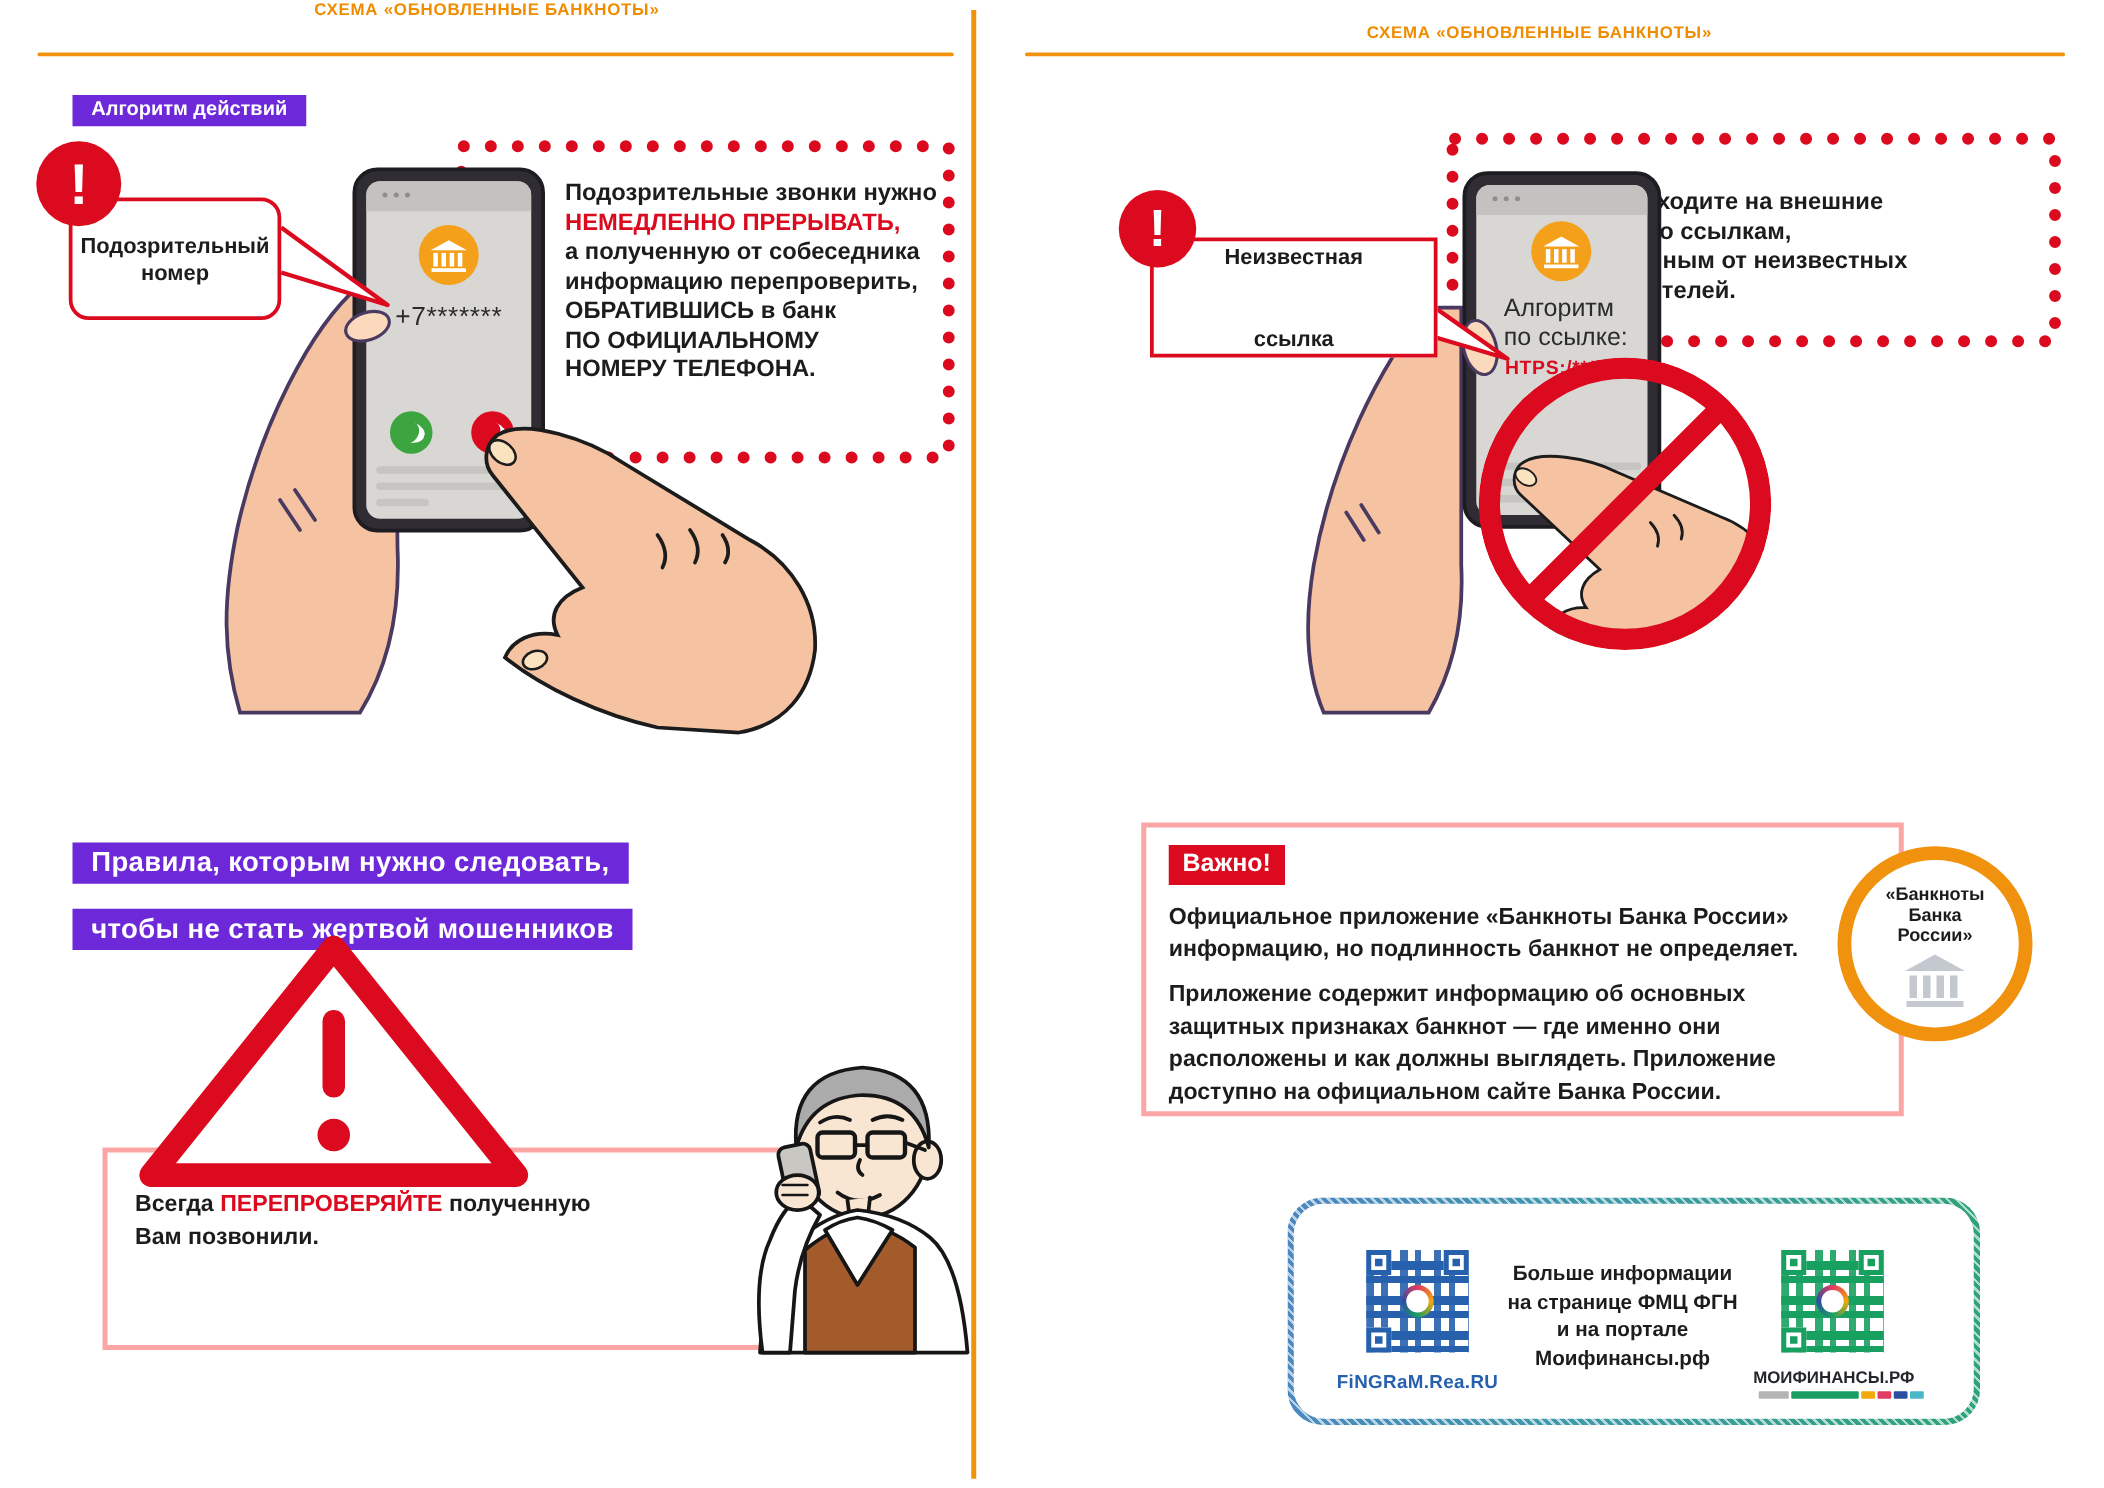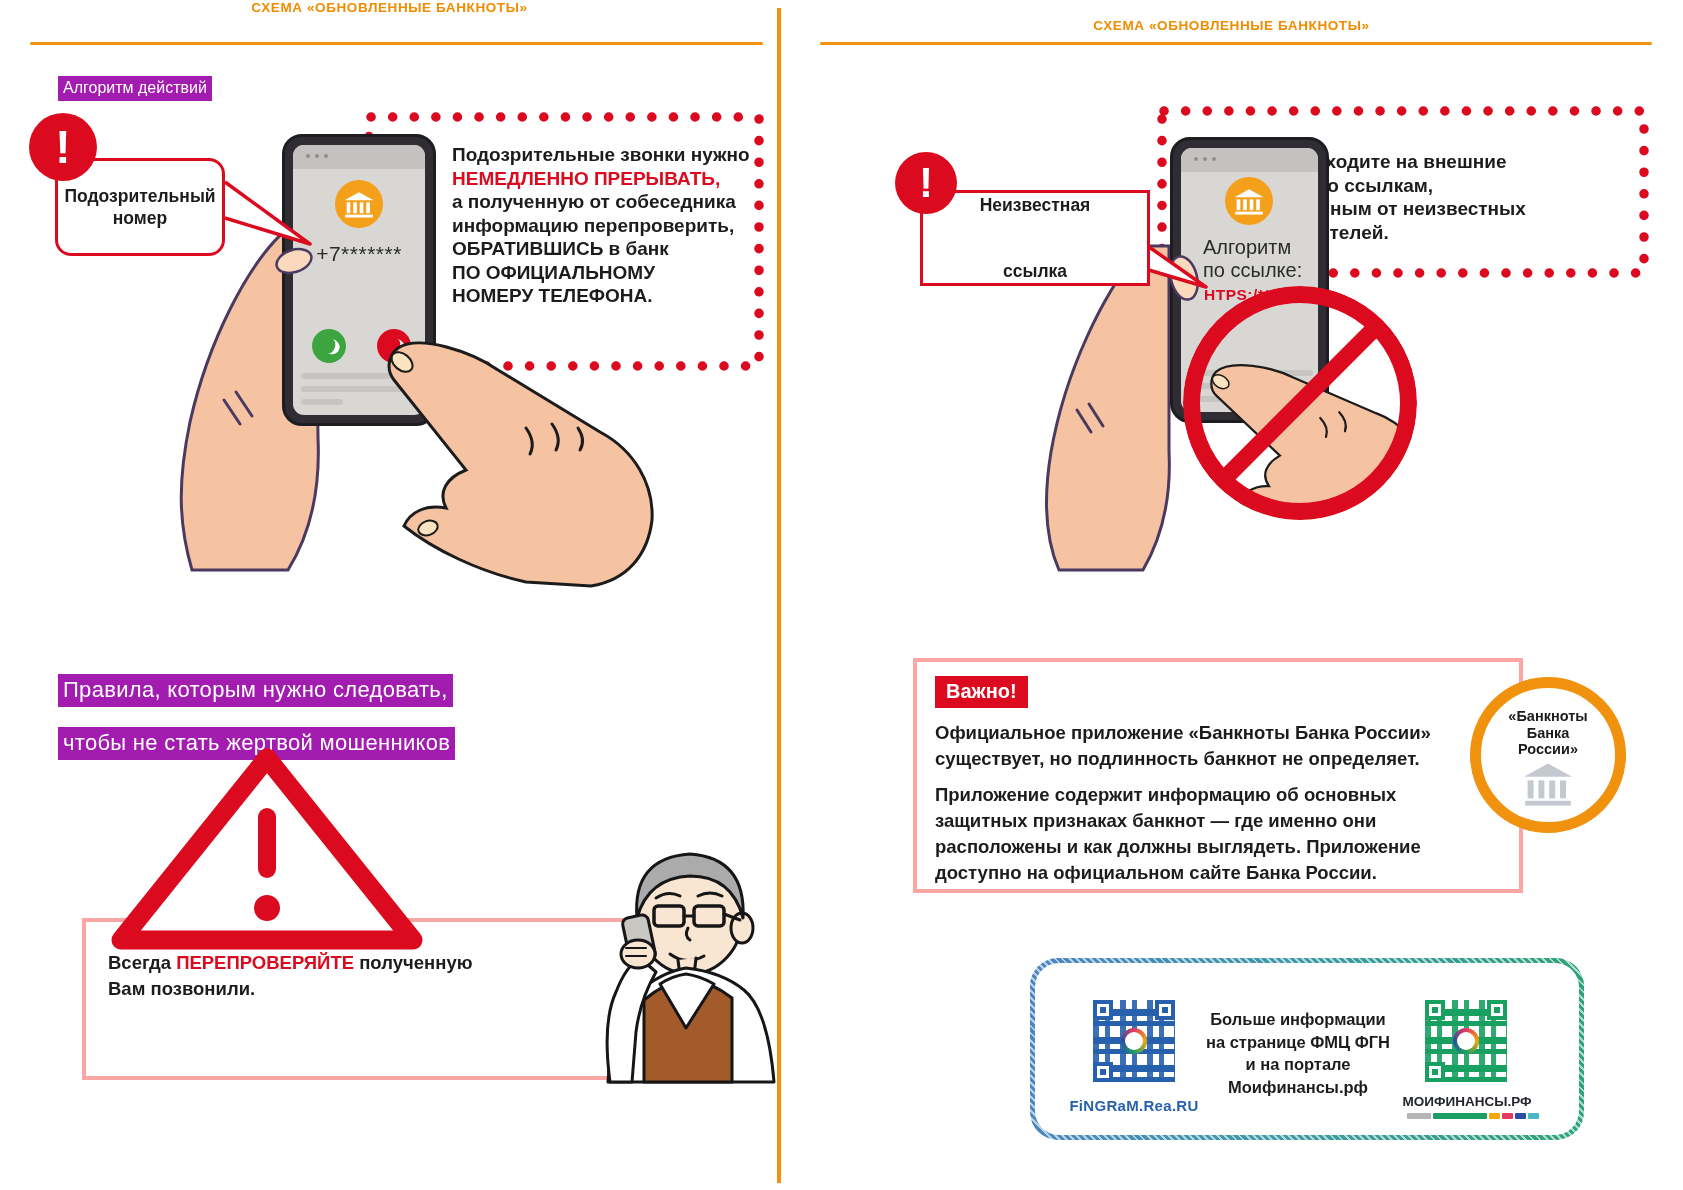--- a/index.html
+++ b/index.html
@@ -4,21 +4,21 @@
 <style>
   html,body{margin:0;padding:0;background:#fff;}
   .canvas{position:relative;width:1683px;height:1190px;background:#fff;overflow:hidden;
           font-family:"Liberation Sans",sans-serif;color:#1c1c1c;}
   .abs{position:absolute;}
   
   .hdr{font-size:13.5px;font-weight:bold;letter-spacing:.6px;color:#F08C00;text-align:center;}
   .hrline{height:3px;background:#F0920E;border-radius:2px;}
   .divider{width:4px;background:#F0920E;}
   
-  .olabel{display:inline-block;background:#a21caf;color:#fff;font-weight:normal;padding:3px 5px 4px;}
+  .olabel{display:inline-block;background:#6d28d9;color:#fff;font-weight:bold;padding:3px 15px 4px;}
   .lbl-big{font-size:16px;}
   .lbl-rules{font-size:22px;letter-spacing:.3px;line-height:26px;}
   
   .excl{border-radius:50%;background:#DC0A1E;color:#fff;display:flex;align-items:center;justify-content:center;
         font-weight:bold;}
   
   .callout{background:#fff;border:3.5px solid #DC0A1E;display:flex;flex-direction:column;
            align-items:center;justify-content:center;text-align:center;font-weight:bold;
            font-size:17.5px;line-height:22px;}
   
@@ -259,21 +259,21 @@
       <path d="M150 96 q10 14 4 26 M176 92 q10 14 4 26" fill="none" stroke="#1c1c1c" stroke-width="3" stroke-linecap="round"></path>
     </svg>
     <div class="slash"></div>
     <div class="ring"></div>
   </div>
 
   <div class="abs redbox" style="left:913px;top:658px;width:602px;height:227px;">
     <div class="implabel" style="position:absolute;left:18px;top:14px;">Важно!</div>
     <div class="imp-p" style="position:absolute;left:18px;top:58px;">
       <div>Официальное приложение «Банкноты Банка России»</div>
-      <div>существует, но подлинность банкнот не определяет.</div>
+      <div>информацию, но подлинность банкнот не определяет.</div>
     </div>
     <div class="imp-p" style="position:absolute;left:18px;top:120px;">
       <div>Приложение содержит информацию об основных</div>
       <div>защитных признаках банкнот — где именно они</div>
       <div>расположены и как должны выглядеть. Приложение</div>
       <div>доступно на официальном сайте Банка России.</div>
     </div>
   </div>
 
   <div class="abs badge" style="left:1470px;top:677px;width:156px;height:156px;">

